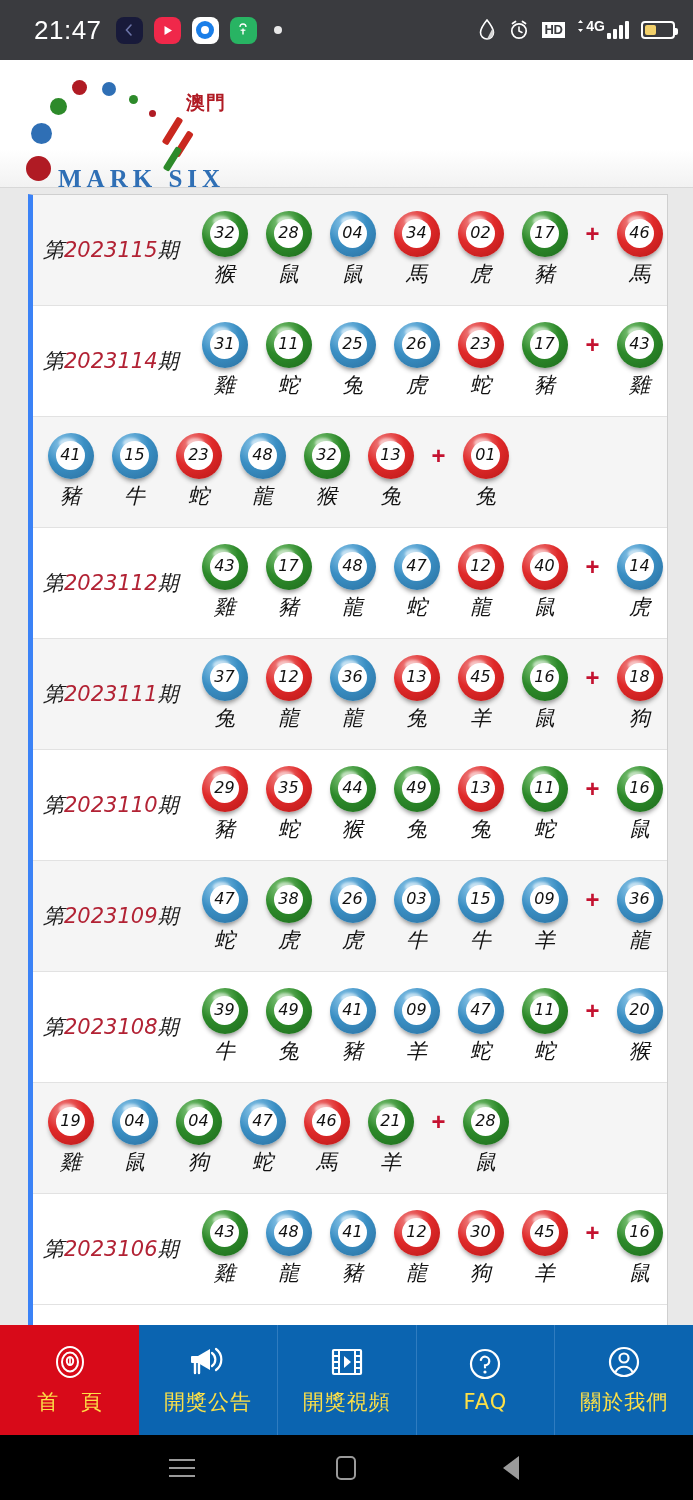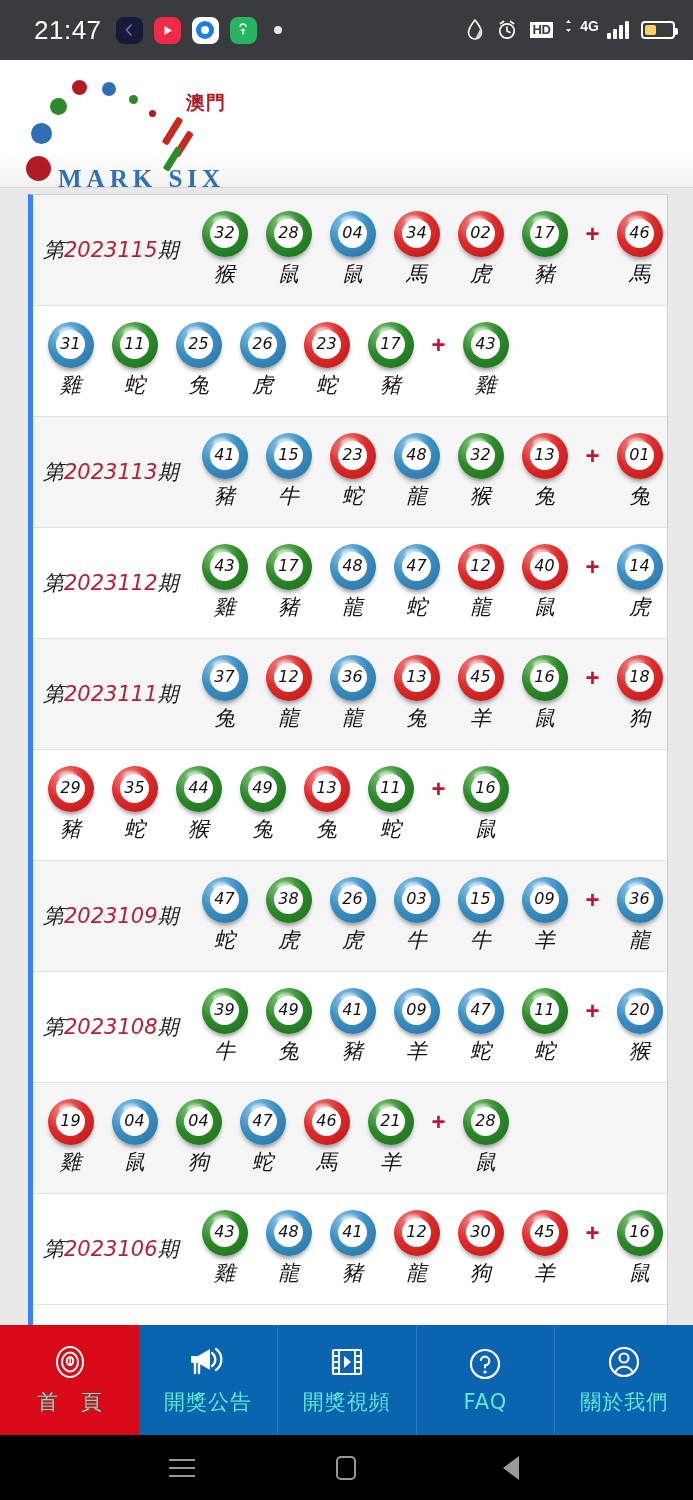--- a/index.html
+++ b/index.html
@@ -24,21 +24,21 @@
   .app-back { background:#181a3a; }
   .app-yt { background:#f0284a; }
   .app-blue { background:#fff; }
   .app-green { background:#28b463; }
   .dot-small { width:8px; height:8px; border-radius:50%; background:#e8e8e8; margin-left:6px; }
   .sb-right { display:flex; align-items:center; gap:12px; }
   .hd-box {
     background:#fff; color:#3a3b3f; font-size:13px; font-weight:bold;
     border-radius:0; padding:1px 3px; line-height:1.1; letter-spacing:-0.5px;
   }
-  .net4g { display:flex; align-items:flex-end; gap:8px; }
+  .net4g { display:flex; align-items:flex-end; gap:2px; }
   .g-text { font-size:14px; font-weight:bold; line-height:1; position:relative; top:-6px;}
   .bars { display:flex; align-items:flex-end; gap:2px; height:18px; }
   .bars i { display:block; width:4px; background:#fff; border-radius:1px; }
   .battery { width:34px; height:18px; border:2px solid #fff; border-radius:4px; position:relative; display:flex; align-items:center; padding:2px; }
   .battery::after { content:""; position:absolute; right:-5px; top:5px; width:3px; height:7px; background:#fff; border-radius:0 2px 2px 0; }
   .battery span { display:block; height:100%; background:#f2d06b; border-radius:2px; }
 
   
   .logo-header {
     height: 128px; background: linear-gradient(180deg,#ffffff 0%,#ffffff 70%,#f2f2f2 100%);
@@ -121,21 +121,21 @@
     color:#c41230; font-size:24px; font-weight:bold; padding-top:8px;
   }
 
   
   .bottomnav {
     position:absolute; left:0; right:0; bottom:65px; height:110px;
     display:flex; background:#0b64b0;
   }
   .navitem {
     flex:1; display:flex; flex-direction:column; align-items:center; justify-content:center;
-    color:#5eead4; gap:8px; border-right:1px solid #2f7cc0;
+    color:#fde047; gap:8px; border-right:1px solid #2f7cc0;
   }
   .navitem:last-child { border-right:none; }
   .navitem.active { background:#d80a19; border-right:none; flex:0 0 139px; }
   .navlabel { font-size:21px; letter-spacing:1px; font-family:"DejaVu Sans","Liberation Sans",sans-serif; }
   .navitem.active .navlabel { letter-spacing:8px; padding-left:8px; }
   .navicon { height:36px; display:flex; align-items:center; justify-content:center; }
   .navicon svg { display:block; }
 
   
   .androidnav {
@@ -275,20 +275,21 @@
             <div class="plus">+</div>
             <div class="ballcell">
               <div class="ball red">
                 <span>46</span>
               </div>
               <div class="zodiac">馬</div>
             </div>
           </div>
         </div>
         <div class="row plain">
+          <div class="issue">第<span class="num">2023114</span>期</div>
           <div class="balls">
             <div class="ballcell">
               <div class="ball blue">
                 <span>31</span>
               </div>
               <div class="zodiac">雞</div>
             </div>
             <div class="ballcell">
               <div class="ball green">
                 <span>11</span>
@@ -322,21 +323,20 @@
             <div class="plus">+</div>
             <div class="ballcell">
               <div class="ball green">
                 <span>43</span>
               </div>
               <div class="zodiac">雞</div>
             </div>
           </div>
         </div>
         <div class="row alt">
-          <div class="issue">第<span class="num">2023113</span>期</div>
           <div class="balls">
             <div class="ballcell">
               <div class="ball blue">
                 <span>41</span>
               </div>
               <div class="zodiac">豬</div>
             </div>
             <div class="ballcell">
               <div class="ball blue">
                 <span>15</span>
@@ -466,20 +466,21 @@
             <div class="plus">+</div>
             <div class="ballcell">
               <div class="ball red">
                 <span>18</span>
               </div>
               <div class="zodiac">狗</div>
             </div>
           </div>
         </div>
         <div class="row plain">
+          <div class="issue">第<span class="num">2023110</span>期</div>
           <div class="balls">
             <div class="ballcell">
               <div class="ball red">
                 <span>29</span>
               </div>
               <div class="zodiac">豬</div>
             </div>
             <div class="ballcell">
               <div class="ball red">
                 <span>35</span>

